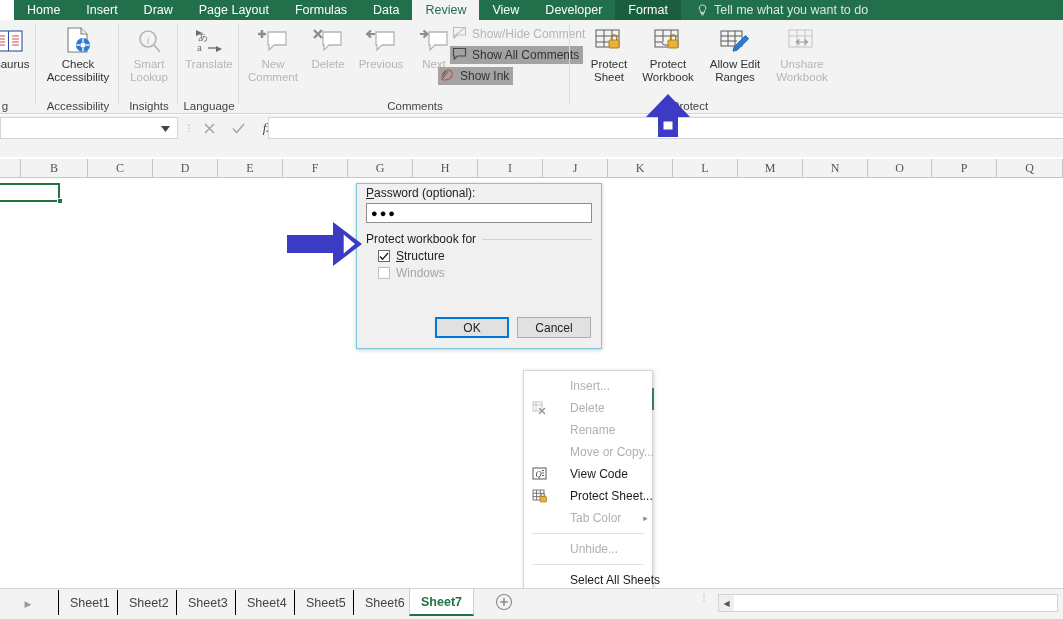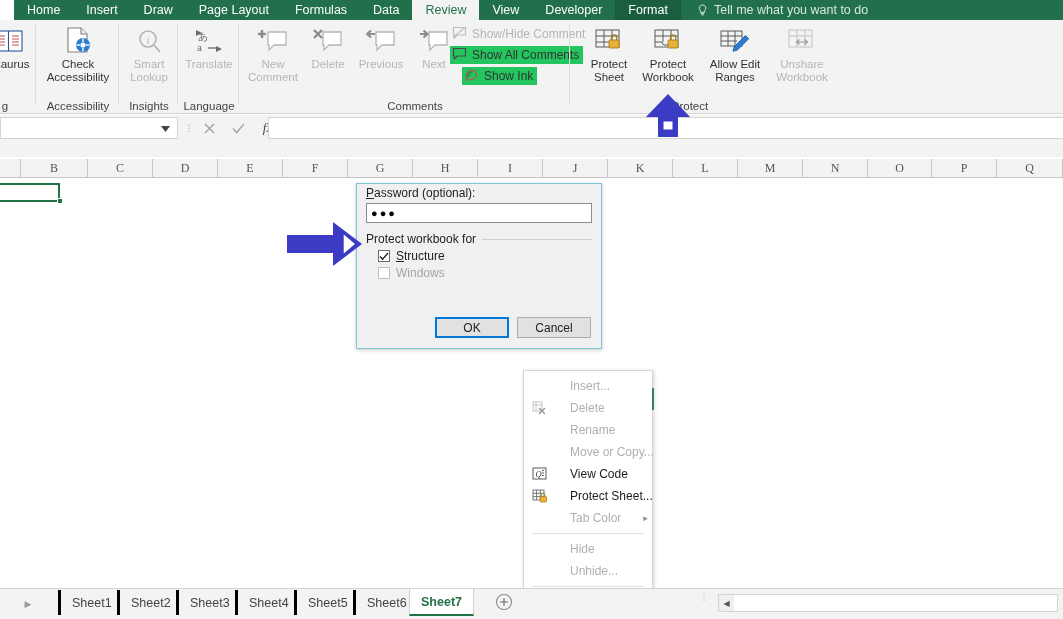--- a/index.html
+++ b/index.html
@@ -55,21 +55,21 @@
   }
   .btn.dis { color:#b5b5b5; }
   .btn .ic { height:34px; display:flex; align-items:center; justify-content:center; }
   .btn .lbl { white-space:nowrap; }
 
   .smallrow {
     position:absolute; display:flex; align-items:center; gap:5px;
     font-size:12px; color:#333; padding:1px 4px 1px 2px; white-space:nowrap;
   }
   .smallrow.dis { color:#b5b5b5; }
-  .smallrow.hl { background:#22c55e; }
+  .smallrow.hl { background:#a3a3a3; }
 
   
   .fbar {
     position:absolute; left:0; top:115px; width:1063px; height:42px; background:#f3f3f3;
   }
   .namebox {
     position:absolute; left:0; top:2px; width:178px; height:22px;
     background:#fff; border:1px solid #d4d4d4; display:flex; align-items:center;
   }
   .namebox .caret { margin-left:auto; margin-right:7px; }
@@ -154,21 +154,21 @@
 
   
   .tabstrip {
     position:absolute; left:0; top:588px; width:1063px; height:31px; background:#f3f3f3;
     border-top:1px solid #d4d4d4;
   }
   .navbtn { position:absolute; top:6px; width:20px; height:18px; display:flex; align-items:center; justify-content:center; color:#9a9a9a; font-size:9px; }
   .stab {
     position:absolute; top:1px; height:25px; display:flex; align-items:center; justify-content:center;
     font-size:12.5px; color:#444; padding:0 11px; white-space:nowrap;
-    border-left:3px solid #000000;
+    border-left:1px solid #000000;
   }
   .stab.active {
     background:#fff; color:#217346; font-weight:bold;
     border-left:1px solid #d0d0d0; border-right:1px solid #d0d0d0;
     border-bottom:2px solid #217346; border-top:none; height:27px; top:0;
   }
   .plustab { position:absolute; top:4px; width:18px; height:18px; }
   .hsbar {
     position:absolute; top:5px; height:18px; background:#fff; border:1px solid #d4d4d4;
     display:flex; align-items:center;
@@ -334,21 +334,21 @@
       <span>Show/Hide Comment</span>
     </div>
     <div class="smallrow hl" style="left:210px; top:26px;">
       <span>
         <svg width="15" height="13" viewBox="0 0 15 13">
             <path d="M1.5 1.5 h12 v7.5 h-8 l-3.2 3 v-3 h-0.8 z" fill="none" stroke="#4a4a4a" stroke-width="1.2"></path>
           </svg>
       </span>
       <span>Show All Comments</span>
     </div>
-    <div class="smallrow hl" style="left:222px; top:47px;">
+    <div class="smallrow hl" style="left:198px; top:47px;">
       <span>
         <svg width="15" height="13" viewBox="0 0 15 13">
             <path d="M2 10.5 C2 4 6 1.5 9.5 2.2 C13 3 13.5 8 10 10.5 C7 12.5 2 12.5 2 10.5 Z" fill="none" stroke="#c0504d" stroke-width="1.1"></path>
             <g stroke="#4a4a4a" stroke-width="0.8">
               <line x1="2.5" y1="8" x2="6" y2="3"></line>
               <line x1="3.2" y1="10" x2="8" y2="3.2"></line>
             </g>
           </svg>
       </span>
       <span>Show Ink</span>
@@ -563,24 +563,20 @@
     <span>Protect Sheet...</span>
   </div>
   <div class="ctxitem dis">
     <span class="ctxicon"></span>
     <span>Tab Color</span>
     <span class="ctxarrow">▸</span>
   </div>
   <div class="ctxsep"></div>
   <div class="ctxitem dis">
     <span class="ctxicon"></span>
-    <span>Hide</span>
-  </div>
-  <div class="ctxitem dis">
-    <span class="ctxicon"></span>
     <span>Unhide...</span>
   </div>
   <div class="ctxsep"></div>
   <div class="ctxitem">
     <span class="ctxicon"></span>
     <span>Select All Sheets</span>
   </div>
 </div>
 <div style="position:absolute; left:652px; top:388px; width:2px; height:22px; background:#3b7d5e;"></div>
 

